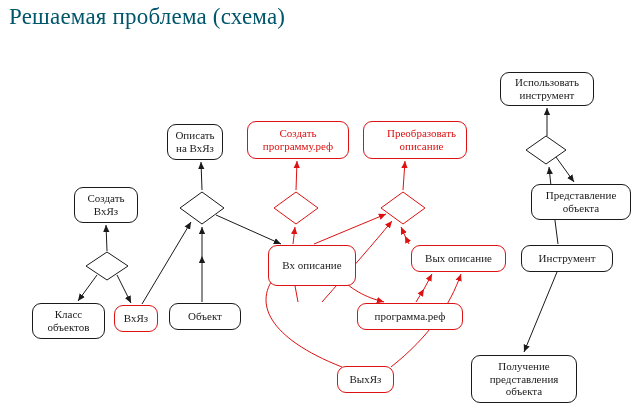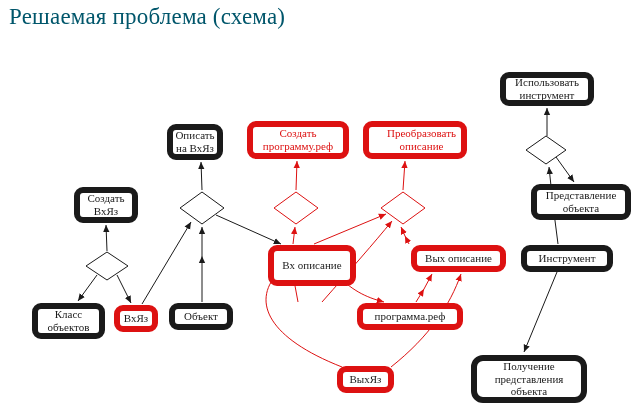--- a/index.html
+++ b/index.html
@@ -1,21 +1,21 @@
 <!DOCTYPE html>
 <html><head>
 <meta charset="utf-8">
 <style>
   html,body{margin:0;padding:0;background:#ffffff;}
   .slide{position:relative;width:640px;height:408px;background:#fff;overflow:hidden;
          font-family:"Liberation Serif","DejaVu Serif",serif;}
   .title{position:absolute;left:5px;top:0px;margin:4px;font-weight:normal;
          font-size:23px;letter-spacing:.2px;}
   svg.edges{position:absolute;left:0;top:0;z-index:1;}
-  .node{position:absolute;z-index:2;border:6px solid #4c1d95;border-radius:9px;
+  .node{position:absolute;z-index:2;border:1px solid #4c1d95;border-radius:9px;
         background:#fff;display:flex;align-items:center;justify-content:center;
         text-align:center;font-size:11px;line-height:1.15;white-space:pre-line;
         padding:2px 3px;box-sizing:border-box;}
   .edge{fill:none;stroke-width:1;}
   .edge-black{stroke:#1a1a1a;}
   .edge-red{stroke:#dd1111;}
   .diamond{fill:#ffffff;stroke-width:1;}
 </style>
 </head>
 <body>
@@ -86,20 +86,20 @@
   <div class="node" style="left: 74px; top: 187px; width: 64px; height: 36px; border-color: rgb(26, 26, 26); color: rgb(26, 26, 26);">Создать
 ВхЯз</div>
   <div class="node" style="left: 531px; top: 184px; width: 100px; height: 36px; border-color: rgb(26, 26, 26); color: rgb(26, 26, 26);">Представление
 объекта</div>
   <div class="node" style="left: 268px; top: 245px; width: 88px; height: 41px; border-color: rgb(221, 17, 17); color: rgb(26, 26, 26);">Вх описание</div>
   <div class="node" style="left: 411px; top: 245px; width: 95px; height: 27px; border-color: rgb(221, 17, 17); color: rgb(26, 26, 26);">Вых описание</div>
   <div class="node" style="left: 521px; top: 245px; width: 92px; height: 27px; border-color: rgb(26, 26, 26); color: rgb(26, 26, 26);">Инструмент</div>
   <div class="node" style="left: 32px; top: 303px; width: 73px; height: 36px; border-color: rgb(26, 26, 26); color: rgb(26, 26, 26);">Класс
 объектов</div>
   <div class="node" style="left: 114px; top: 305px; width: 44px; height: 27px; border-color: rgb(221, 17, 17); color: rgb(26, 26, 26);">ВхЯз</div>
-  <div class="node" style="left: 169px; top: 303px; width: 64px; height: 27px; border-color: rgb(26, 26, 26); color: rgb(26, 26, 26);">Объект</div>
+  <div class="node" style="left: 169px; top: 303px; width: 72px; height: 27px; border-color: rgb(26, 26, 26); color: rgb(26, 26, 26);">Объект</div>
   <div class="node" style="left: 357px; top: 303px; width: 106px; height: 27px; border-color: rgb(221, 17, 17); color: rgb(26, 26, 26);">программа.реф</div>
   <div class="node" style="left: 337px; top: 366px; width: 57px; height: 27px; border-color: rgb(221, 17, 17); color: rgb(26, 26, 26);">ВыхЯз</div>
-  <div class="node" style="left: 471px; top: 355px; width: 116px; height: 48px; border-color: rgb(26, 26, 26); color: rgb(26, 26, 26); border-radius: 12px;">Получение
+  <div class="node" style="left: 471px; top: 355px; width: 106px; height: 48px; border-color: rgb(26, 26, 26); color: rgb(26, 26, 26);">Получение
 представления
 объекта</div>
 
 </div>
 
 </body></html>

